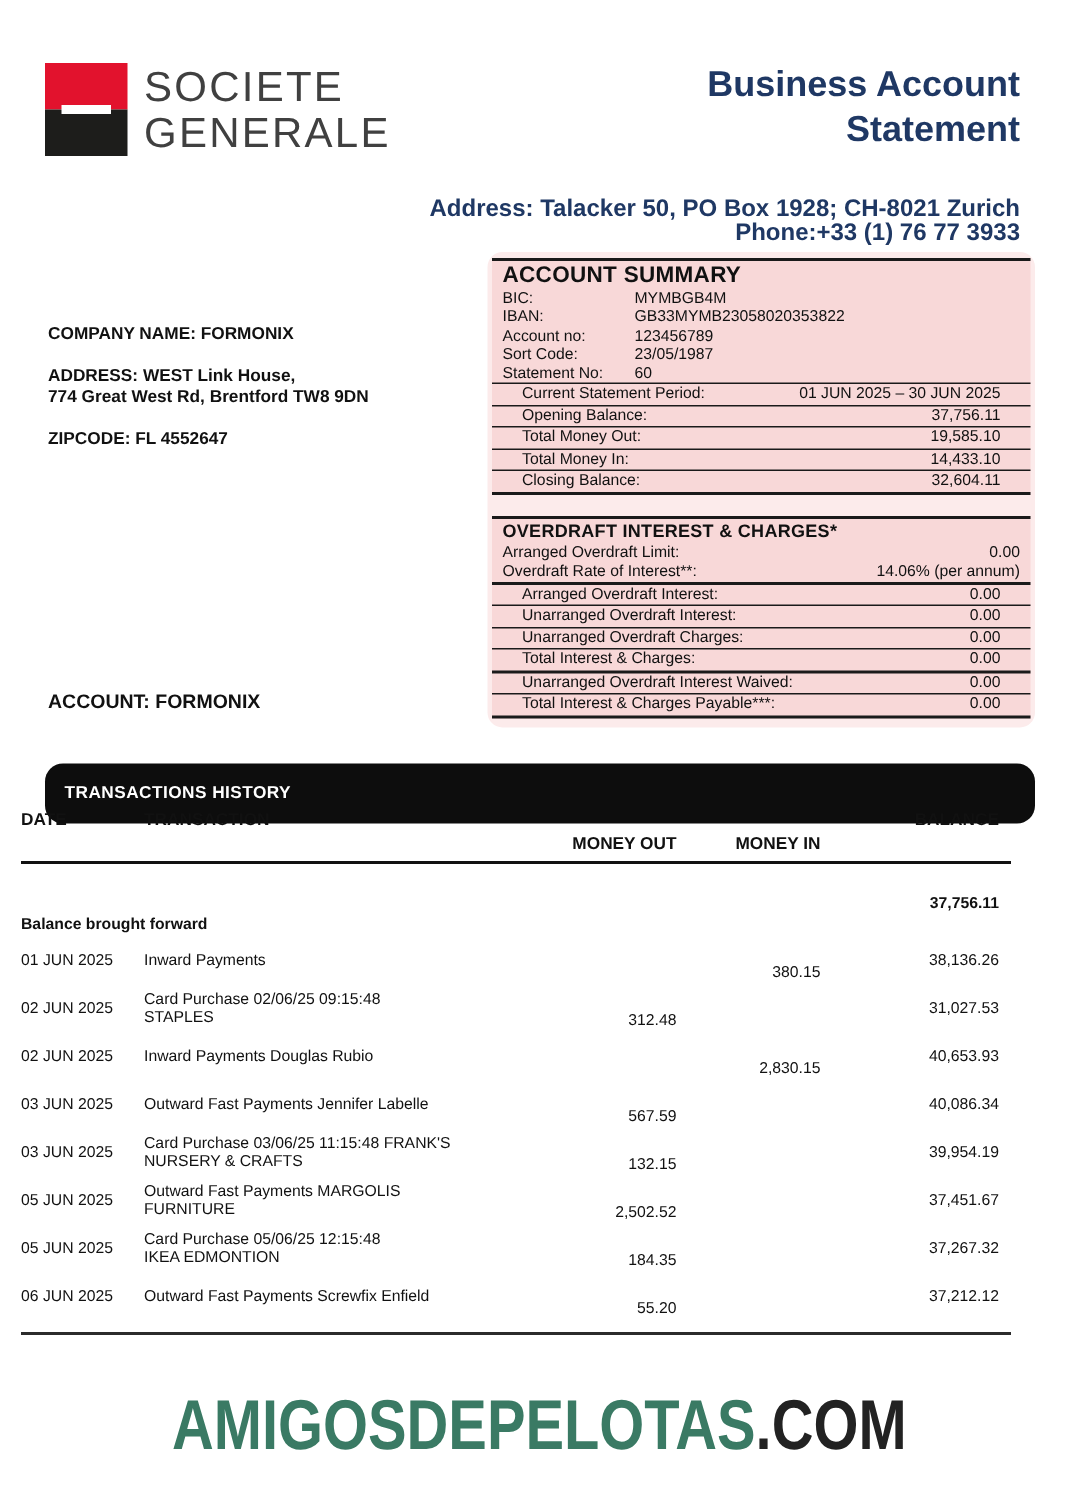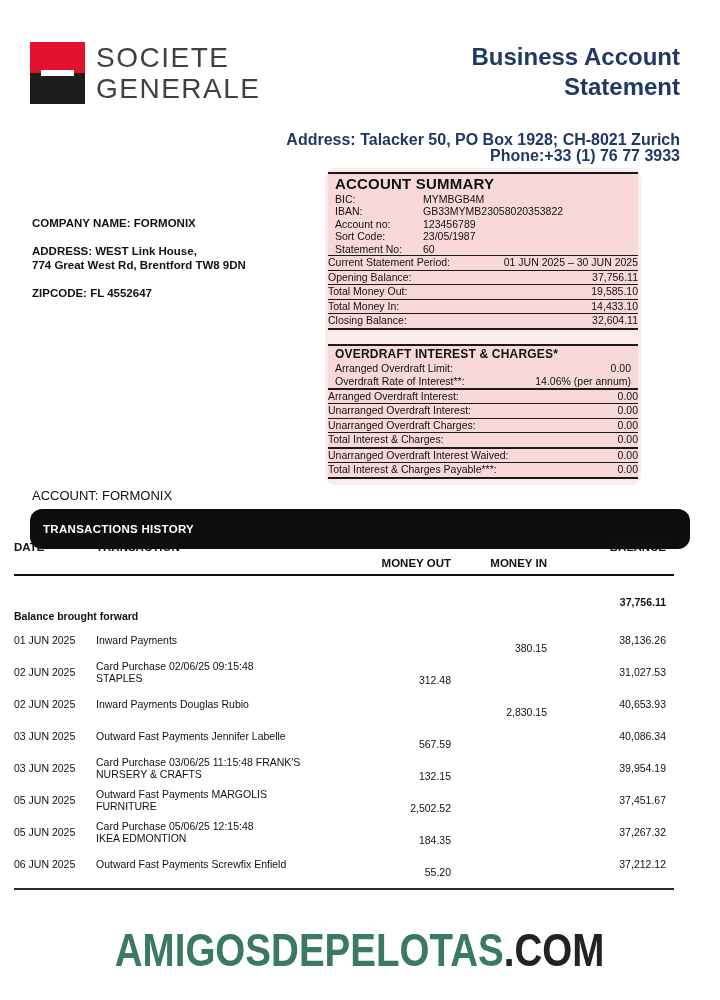--- a/index.html
+++ b/index.html
@@ -16,33 +16,33 @@
   .logo-text { margin-left:11px; font-size:28px; line-height:31px; letter-spacing:1.5px; color:#404040; font-weight:400; }
 
   .doc-title { position:absolute; right:40px; top:42px; text-align:right; color:#1f3864; font-weight:bold; font-size:24px; line-height:30px; }
   .contact { position:absolute; right:40px; top:132px; text-align:right; color:#1f3864; font-weight:bold; font-size:16px; line-height:16px; }
 
   
   .company { position:absolute; left:32px; top:216px; font-size:11.5px; font-weight:bold; line-height:14px; color:#111; }
   .company .gap { height:14px; }
 
   
-  .panel { position:absolute; left:325px; top:168px; width:316px; background:#fcebeb; border-radius:10px; padding:4px 3px 6px 3px; }
+  .panel { position:absolute; left:325px; top:168px; width:365px; background:#fcebeb; border-radius:10px; padding:4px 3px 6px 3px; }
   .section { background:#f8d8d8; border-top:2.5px solid #1a1a1a; border-bottom:2.5px solid #1a1a1a; }
   .sec-title { font-weight:bold; font-size:15px; line-height:18px; padding:1px 7px 0 7px; letter-spacing:0.2px; }
   .sec-title.small { font-size:12px; line-height:15px; }
   .kv { display:flex; font-size:10.5px; line-height:12.4px; padding:0 7px; }
   .kv .k { width:88px; flex:none; }
   .kv2 { display:flex; justify-content:space-between; font-size:10.5px; line-height:13px; padding:0 7px; }
-  .srow { display:flex; justify-content:space-between; font-size:10.5px; line-height:13.5px; padding:0 0; border-top:1.5px solid #1a1a1a;text-align:right; }
+  .srow { display:flex; justify-content:space-between; font-size:10.5px; line-height:13.5px; padding:0 20px; border-top:1.5px solid #1a1a1a;text-align:right; }
   .srow.thick { border-top-width:2.2px; }
   .panel-gap { height:14px; }
 
   
-  .account-label { position:absolute; left:32px; top:488px; font-size:13px; font-weight:normal; }
+  .account-label { position:absolute; left:32px; top:460px; font-size:13px; font-weight:bold; }
   .txn-bar { position:absolute; left:30px; top:509px; width:660px; height:40px; background:#0d0d0d; border-radius:12px; color:#fff; font-weight:bold; font-size:11.5px; letter-spacing:0.3px; display:flex; align-items:center; padding-left:13px; }
   .txn-table { position:absolute; left:14px; top:541px; width:660px; border-bottom:2.5px solid #2b2b2b; padding-bottom:8px; }
   .grid { display:grid; grid-template-columns:82px 245px 110px 96px 127px; }
   .txn-head { border-bottom:2.5px solid #111; padding-bottom:5px; font-weight:bold; font-size:11.5px; }
   .txn-head .r, .cell-r { text-align:right;margin-top:16px; }
   .txn-head .bal, .cell-bal { text-align:right; padding-right:8px; }
   .txn-row { align-items:center; min-height:29px; font-size:10.5px; padding:2px 0; }
   .txn-row .desc { line-height:12.5px; padding-right:6px; }
   .bbf { font-weight:bold; min-height:25px; padding-top:6px; }
 

